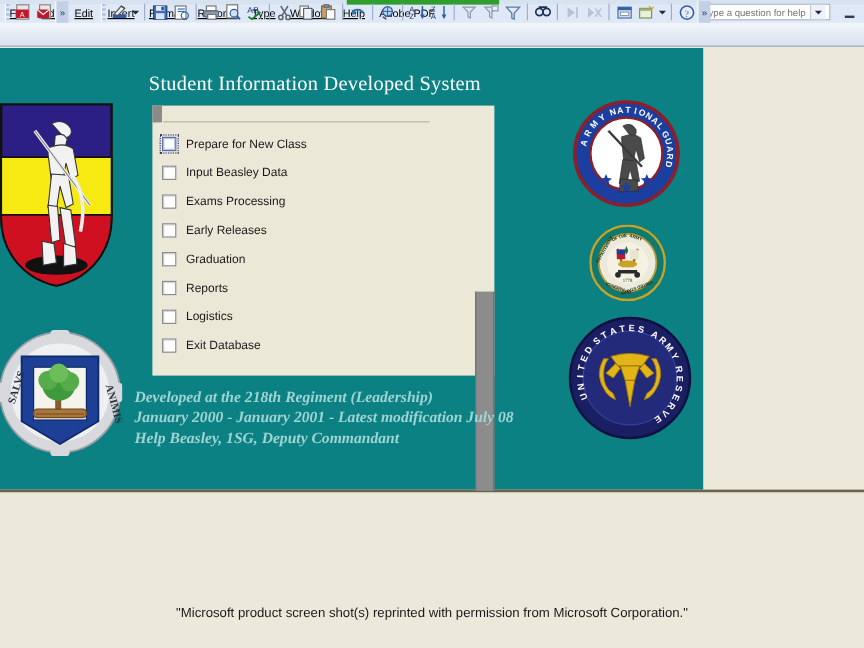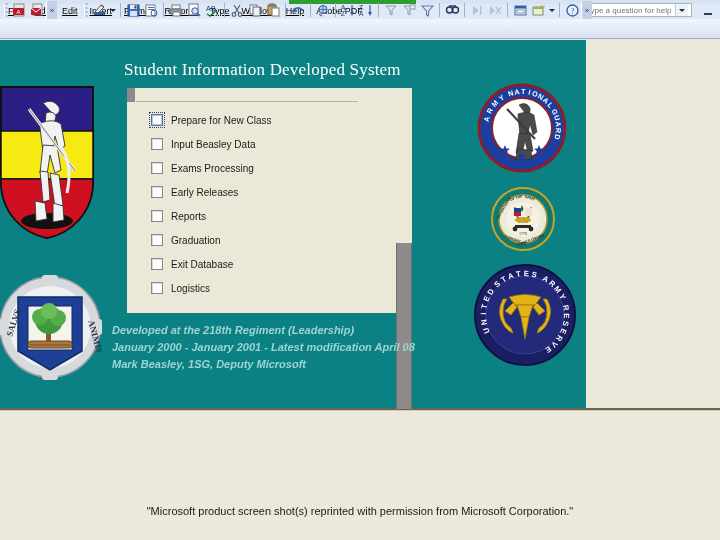--- a/index.html
+++ b/index.html
@@ -113,21 +113,21 @@
   .option-panel {
     position: absolute; left: 127px; top: 88px; width: 285px; height: 225px;
     background: #ebe8d8;
   }
   .option-panel-bar {
     position: absolute; left: 0; top: 0; width: 8px; height: 14px; background: #8a8a8a;
   }
   .option-panel-line {
     position: absolute; left: 9px; top: 13px; width: 222px; height: 1px; background: #b9b4a0;
   }
-  .opt-list { position: absolute; left: 24px; top: 20px; width: 275px; }
+  .opt-list { position: absolute; left: 8px; top: 20px; width: 275px; }
   .opt-row { height: 24px; display: flex; align-items: center; }
   .opt-box {
     width: 12px; height: 12px; background: #ffffff; border: 1px solid #8a8a8a;
     box-shadow: inset 1px 1px 0 #d9d9d9; margin-right: 8px; flex: 0 0 auto;
   }
   .opt-row.selected .opt-box {
     background: #ffffff; border: 1px solid #5a6fa8;
     outline: 1px dotted #33406b; outline-offset: 1px;
     box-shadow: inset 0 0 0 1px #b9c6e4;
   }
@@ -143,23 +143,23 @@
   .vscroll {
     position: absolute; left: 396px; top: 243px; width: 16px; height: 166px;
     background: #8c8c8c; border-left: 1px solid #6f6f6f; border-right: 1px solid #6f6f6f;
   }
 
   
   .credits {
     position: absolute; left: 112px; top: 322px; width: 290px;
   }
   .credit-line {
-    font-size: 11px; color: #9fd4d2; font-style: italic; font-weight: bold;
+    font-size: 13px; color: #9fd4d2; font-style: italic; font-weight: bold;
     line-height: 17px; white-space: nowrap;
-    font-family: Liberation Sans, sans-serif;
+    font-family: Liberation Serif, serif;
   }
 
   
   .emblem { position: absolute; }
   .caption {
     position: absolute; left: 0; top: 505px; width: 720px; text-align: center;
     font-size: 11px; color: #1a1a1a;
   }
 </style>
 </head>
@@ -408,44 +408,44 @@
       <div class="opt-row">
         <span class="opt-box"></span>
         <span class="opt-label">Exams Processing</span>
       </div>
       <div class="opt-row">
         <span class="opt-box"></span>
         <span class="opt-label">Early Releases</span>
       </div>
       <div class="opt-row">
         <span class="opt-box"></span>
+        <span class="opt-label">Graduation</span>
+      </div>
+      <div class="opt-row">
+        <span class="opt-box"></span>
         <span class="opt-label">Reports</span>
       </div>
       <div class="opt-row">
         <span class="opt-box"></span>
-        <span class="opt-label">Graduation</span>
+        <span class="opt-label">Logistics</span>
       </div>
       <div class="opt-row">
         <span class="opt-box"></span>
         <span class="opt-label">Exit Database</span>
-      </div>
-      <div class="opt-row">
-        <span class="opt-box"></span>
-        <span class="opt-label">Logistics</span>
       </div>
 
     </div>
   </div>
 
   <div class="vscroll"></div>
 
   <div class="credits">
     <div class="credit-line">Developed at the 218th Regiment (Leadership)</div>
-    <div class="credit-line">January 2000 - January 2001     -      Latest modification April 08</div>
-    <div class="credit-line">Mark Beasley, 1SG, Deputy Microsoft</div>
+    <div class="credit-line">January 2000 - January 2001     -      Latest modification July 08</div>
+    <div class="credit-line">Help Beasley, 1SG, Deputy Commandant</div>
   </div>
 
   <div class="emblem" style="left:-1px; top:85px; width:96px; height:155px;">
     <svg width="96" height="155" viewBox="0 0 96 155">
       <path d="M2 2 H94 V96 C94 128, 72 148, 48 153 C24 148, 2 128, 2 96 Z" fill="#2b1f86" stroke="#111" stroke-width="2"></path>
       <path d="M2 46 H94 V94 H2 Z" fill="#f6ea12" stroke="#111" stroke-width="1.5"></path>
       <path d="M2 94 H94 V96 C94 128, 72 148, 48 153 C24 148, 2 128, 2 96 Z" fill="#cf1020" stroke="#111" stroke-width="1.5"></path>
       <ellipse cx="48" cy="136" rx="26" ry="8" fill="#111"></ellipse>
       <g fill="#f2f2f2" stroke="#333" stroke-width="0.9">
         <path d="M44 18 q10 -5 16 4 q2 6 -4 8 l-3 -2 z"></path>

